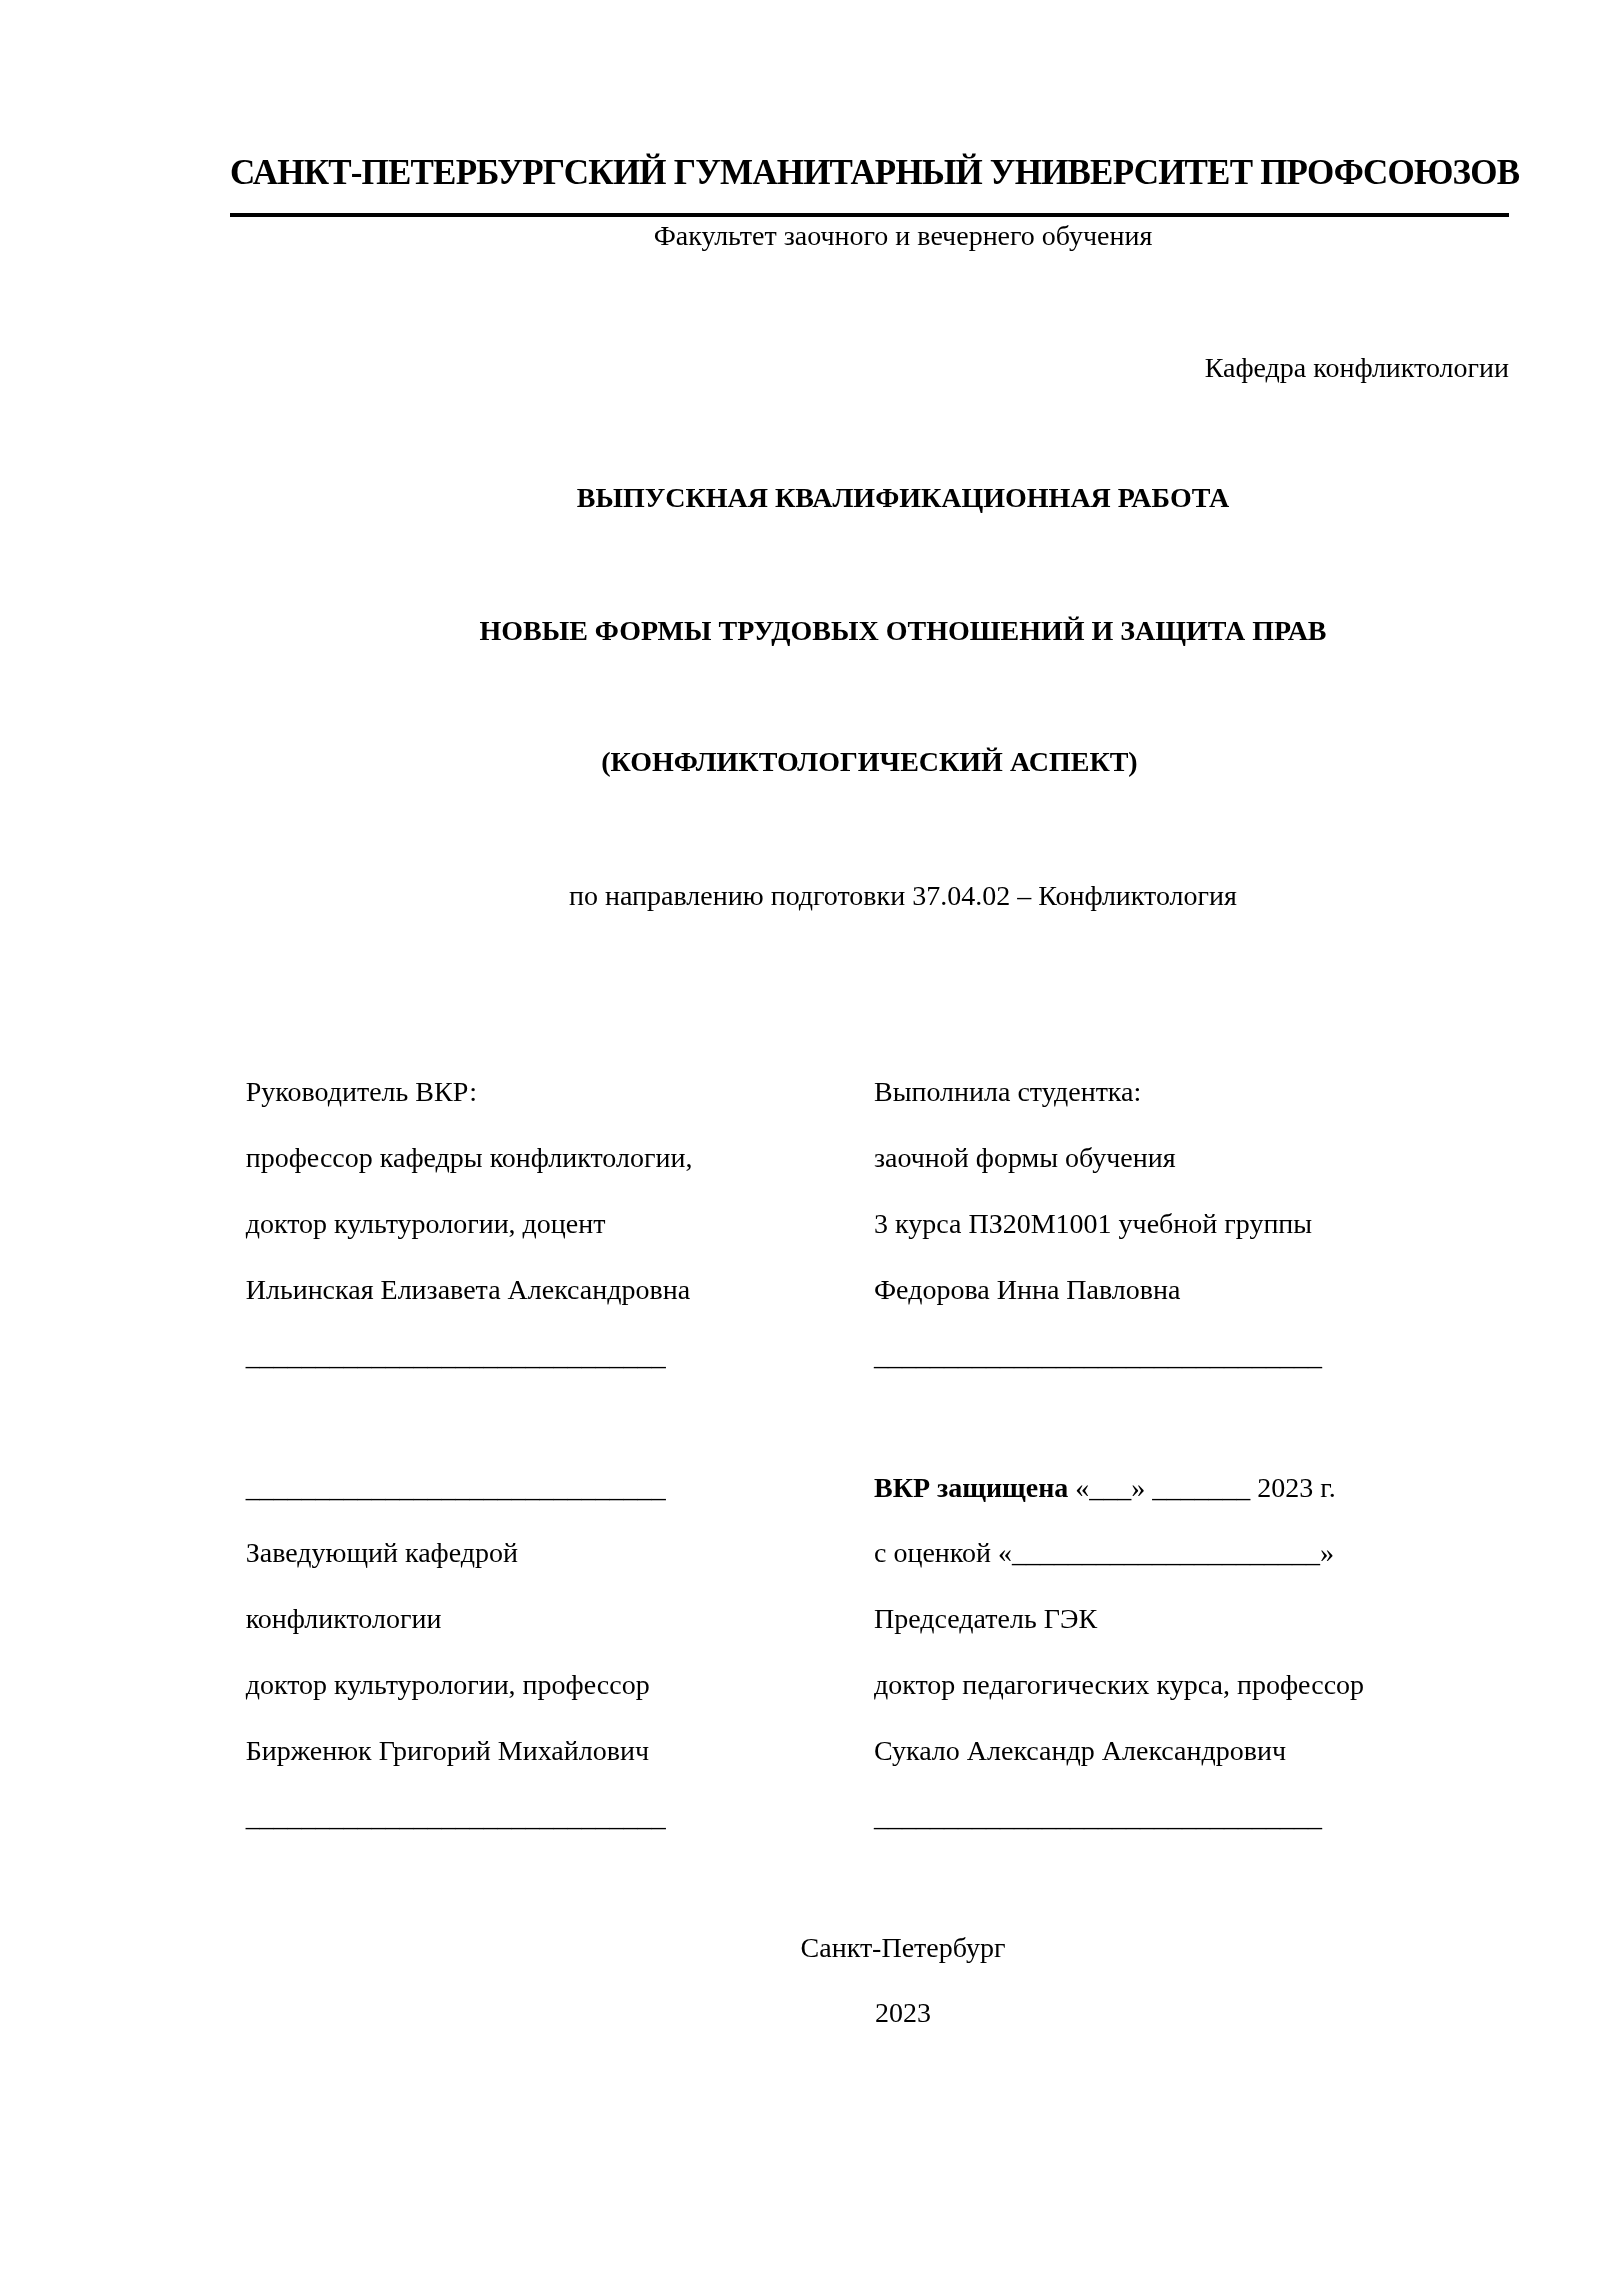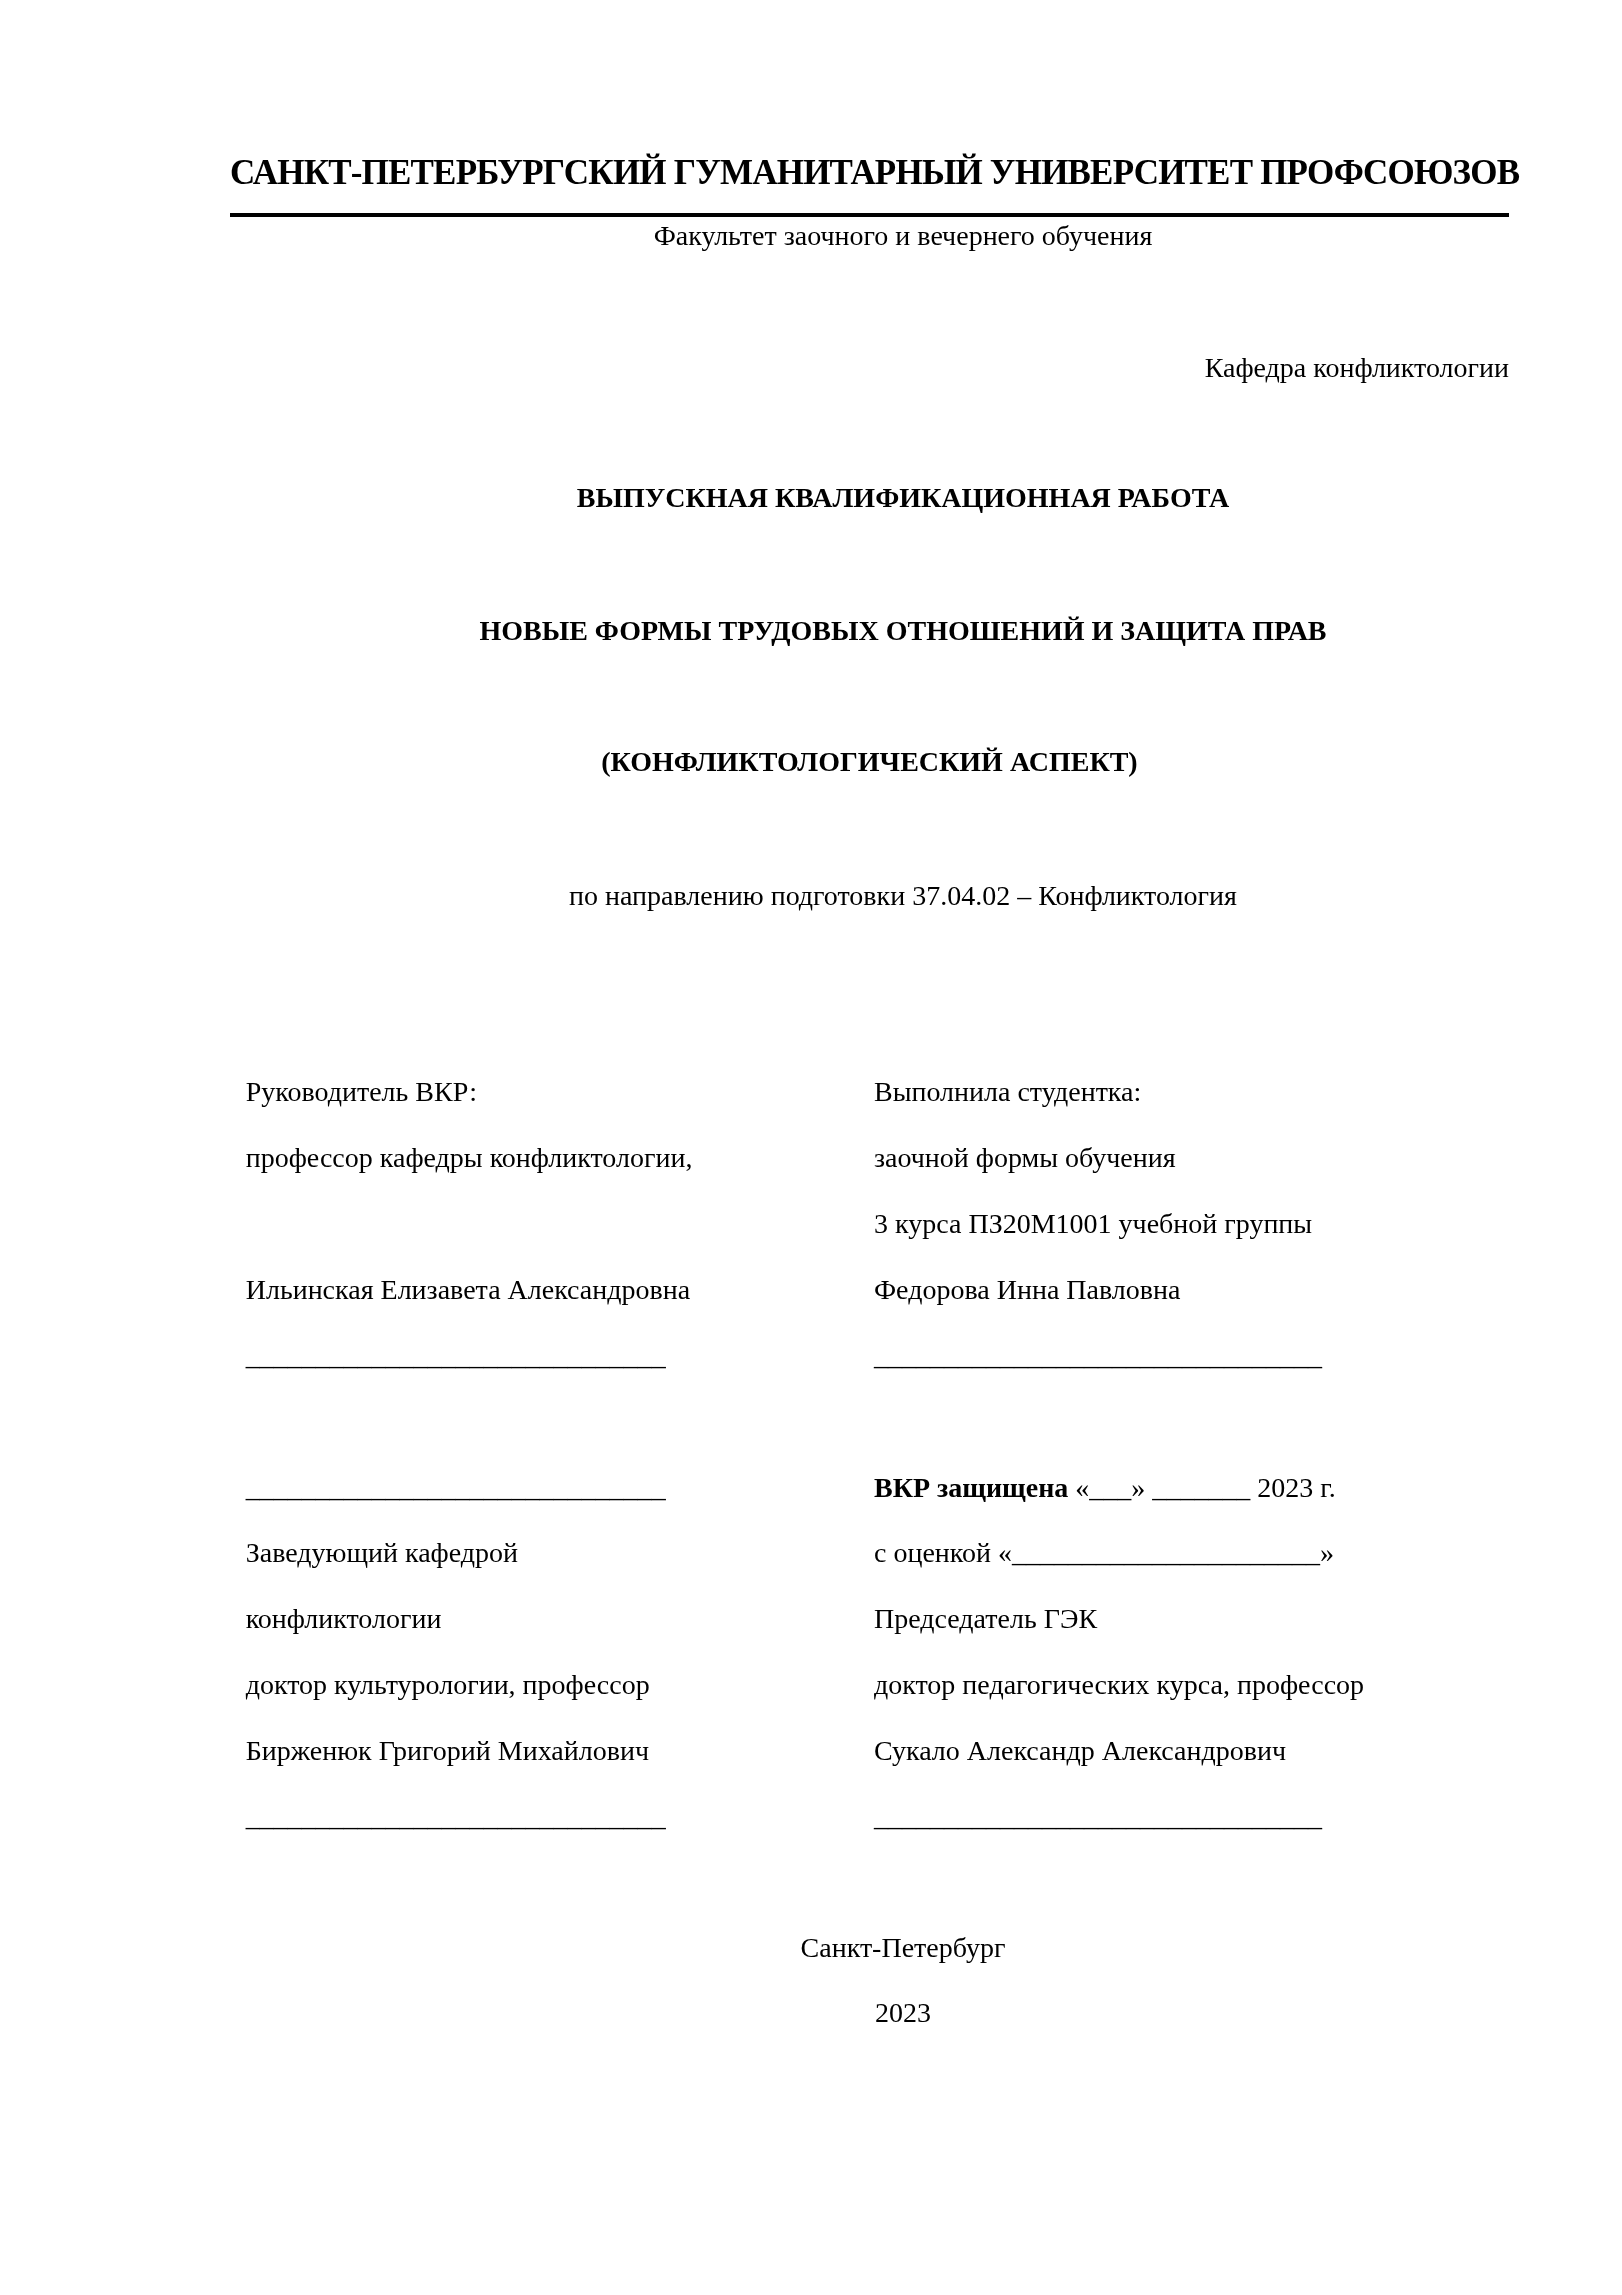--- a/index.html
+++ b/index.html
@@ -72,20 +72,21 @@
     <div class="ln ctr-noindent bold" style="top:748px">(КОНФЛИКТОЛОГИЧЕСКИЙ АСПЕКТ)</div>
 
     <div class="ln ctr" style="top:882px">по направлению подготовки 37.04.02 – Конфликтология</div>
 
     <div class="ln lcol" style="top:1078px">Руководитель ВКР:</div>
     <div class="ln rcol" style="top:1078px">Выполнила студентка:</div>
 
     <div class="ln lcol" style="top:1144px">профессор кафедры конфликтологии,</div>
     <div class="ln rcol" style="top:1144px">заочной формы обучения</div>
 
+    <div class="ln lcol" style="top:1210px">доктор культурологии, доцент</div>
     <div class="ln rcol" style="top:1210px">3 курса ПЗ20М1001 учебной группы</div>
 
     <div class="ln rcol" style="top:1276px">Федорова Инна Павловна</div>
     <div class="ln lcol" style="top:1276px">Ильинская Елизавета Александровна</div>
 
     <div class="ln lcol" style="top:1342px">______________________________</div>
     <div class="ln rcol" style="top:1342px">________________________________</div>
 
     <div class="ln lcol" style="top:1474px">______________________________</div>
     <div class="ln rcol" style="top:1474px">

